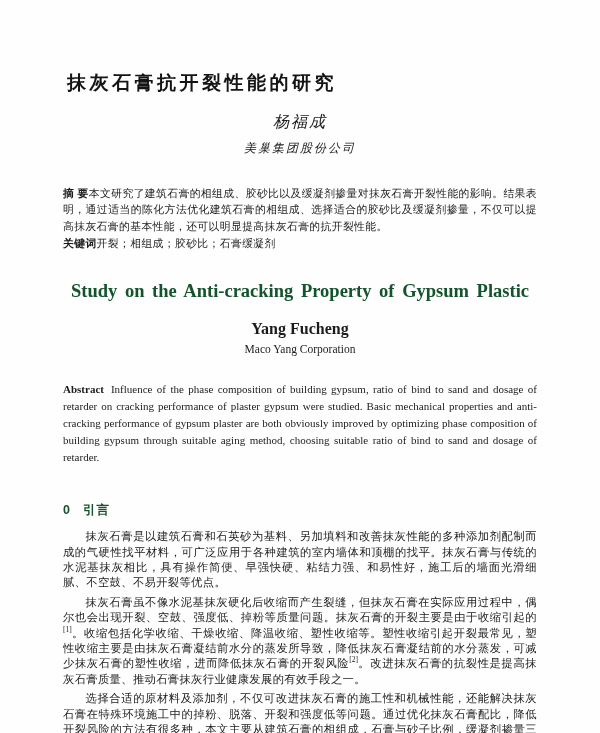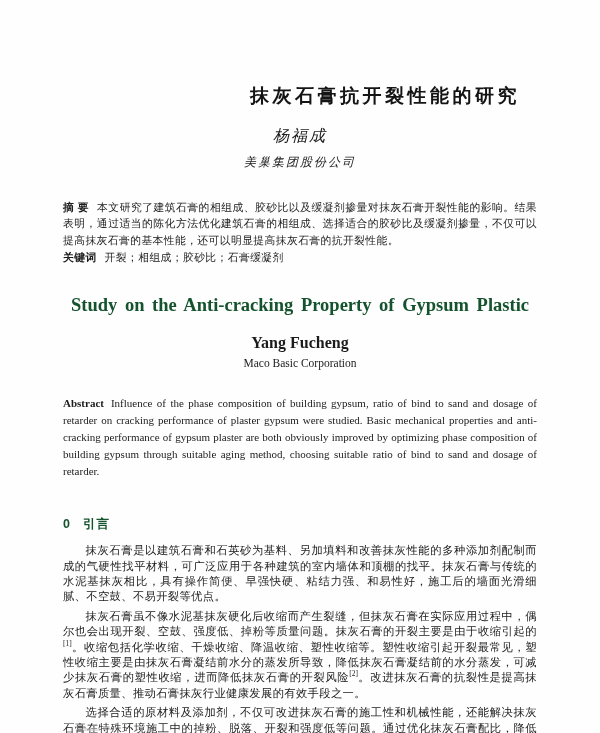--- a/index.html
+++ b/index.html
@@ -14,22 +14,22 @@
     margin: 0 auto;
     background: #fefefe;
     color: #1b1b1b;
     font-family: "Liberation Serif", "DejaVu Serif", serif;
     overflow: hidden;
     box-sizing: border-box;
     padding: 66px 63px 0 63px;
   }
   
   .title-zh {
-    margin: 17px;
-    text-align: right;
+    margin: 4px;
+    text-align: left;
     font-family: "Liberation Sans", "DejaVu Sans", sans-serif;
     font-weight: bold;
     font-size: 19px;
     letter-spacing: 3.5px;
     color: #141414;
   }
   .author-zh {
     margin-top: 16px;
     text-align: center;
     font-size: 16px;
@@ -47,21 +47,21 @@
   .abs-zh {
     margin: 28px 0 0 0;
     font-size: 10.8px;
     line-height: 16.3px;
     text-align: justify;
     letter-spacing: 0.4px;
   }
   .abs-zh .lbl, .kw-zh .lbl {
     font-family: "Liberation Sans", "DejaVu Sans", sans-serif;
     font-weight: bold;
-    margin-right: 8px;
+    margin-right: 0;
   }
   .kw-zh {
     margin: 1px 0 0 0;
     font-size: 10.8px;
     line-height: 16.3px;
     letter-spacing: 0.4px;
   }
   
   .title-en {
     margin: 30px 0 0 0;
@@ -143,21 +143,21 @@
   <h1 class="title-zh">抹灰石膏抗开裂性能的研究</h1>
   <div class="author-zh">杨福成</div>
   <div class="affiliation-zh">美巢集团股份公司</div>
 
   <p class="abs-zh"><span class="lbl">摘  要</span><span>本文研究了建筑石膏的相组成、胶砂比以及缓凝剂掺量对抹灰石膏开裂性能的影响。结果表明，通过适当的陈化方法优化建筑石膏的相组成、选择适合的胶砂比及缓凝剂掺量，不仅可以提高抹灰石膏的基本性能，还可以明显提高抹灰石膏的抗开裂性能。</span></p>
 
   <p class="kw-zh"><span class="lbl">关键词</span><span>开裂；相组成；胶砂比；石膏缓凝剂</span></p>
 
   <h2 class="title-en">Study on the Anti-cracking Property of Gypsum Plastic</h2>
   <div class="author-en">Yang Fucheng</div>
-  <div class="affiliation-en">Maco Basic Corporation</div>
+  <div class="affiliation-en">Maco Yang Corporation</div>
 
   <p class="abs-en"><span class="lbl">Abstract</span><span>Influence of the phase composition of building gypsum, ratio of bind to sand and dosage of retarder on cracking performance of plaster gypsum were studied. Basic mechanical properties and anti-cracking performance of gypsum plaster are both obviously improved by optimizing phase composition of building gypsum through suitable aging method, choosing suitable ratio of bind to sand and dosage of retarder.</span></p>
 
 
   <h3 class="section-heading"><span class="sec-num">0</span><span>引言</span></h3>
 
   <p class="body-p">抹灰石膏是以建筑石膏和石英砂为基料、另加填料和改善抹灰性能的多种添加剂配制而成的气硬性找平材料，可广泛应用于各种建筑的室内墙体和顶棚的找平。抹灰石膏与传统的水泥基抹灰相比，具有操作简便、早强快硬、粘结力强、和易性好，施工后的墙面光滑细腻、不空鼓、不易开裂等优点。</p>
 
   <p class="body-p flow"><span>抹灰石膏虽不像水泥基抹灰硬化后收缩而产生裂缝，但抹灰石膏在实际应用过程中，偶尔也会出现开裂、空鼓、强度低、掉粉等质量问题。抹灰石膏的开裂主要是由于收缩引起的</span><sup class="ref">[1]</sup><span>。收缩包括化学收缩、干燥收缩、降温收缩、塑性收缩等。塑性收缩引起开裂最常见，塑性收缩主要是由抹灰石膏凝结前水分的蒸发所导致，降低抹灰石膏凝结前的水分蒸发，可减少抹灰石膏的塑性收缩，进而降低抹灰石膏的开裂风险</span><sup class="ref">[2]</sup><span>。改进抹灰石膏的抗裂性是提高抹灰石膏质量、推动石膏抹灰行业健康发展的有效手段之一。</span></p>
 

